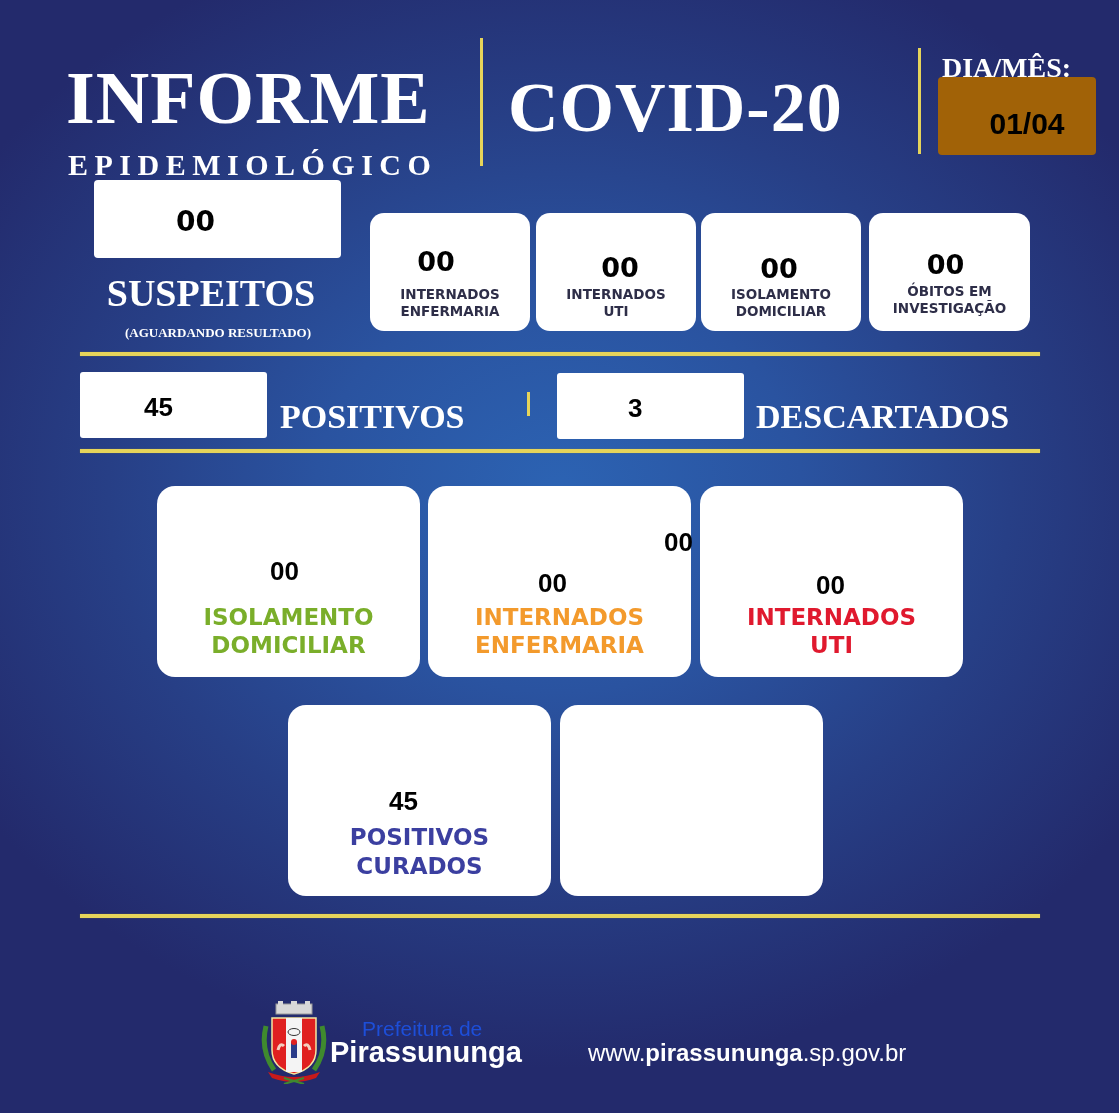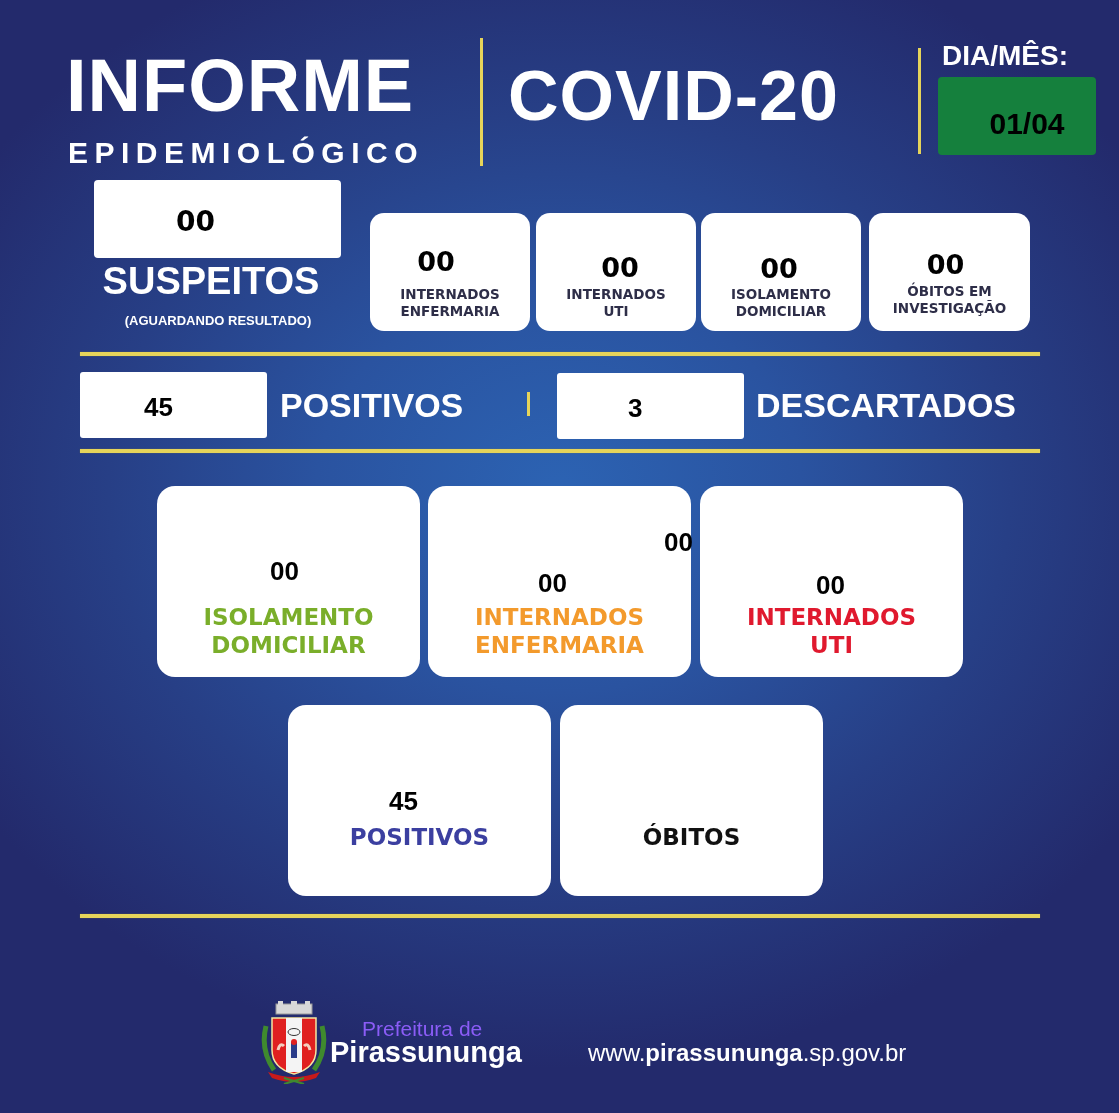--- a/index.html
+++ b/index.html
@@ -4,31 +4,31 @@
   <style>
     * { box-sizing: border-box; margin: 0; padding: 0; }
     html, body { width: 1119px; height: 1113px; overflow: hidden; }
     body {
       position: relative;
       font-family: "DejaVu Sans", sans-serif;
       background: radial-gradient(ellipse 62% 52% at 50% 44%, #2c63b3 0%, #2a53a0 35%, #273f86 65%, #232a6c 100%);
     }
     .abs { position: absolute; }
     .white { color: #ffffff; }
-    .heavy { font-family: Liberation Sans, sans-serif; font-weight: bold; }
+    .heavy { font-family: Liberation Serif, serif; font-weight: bold; margin-top: 12px; }
 
     
     #title-informe { left: 66px; top: 46px; font-size: 74px; letter-spacing: 1px; line-height: 80px; }
     #title-epi { left: 68px; top: 136px; font-size: 30px; letter-spacing: 6.5px; line-height: 34px; }
     .vline { background: #e6d45a; width: 3px; }
     #vline-1 { left: 480px; top: 38px; height: 128px; }
     #title-covid { left: 508px; top: 56px; font-size: 70px; line-height: 80px; letter-spacing: 1px; }
     #vline-2 { left: 918px; top: 48px; height: 106px; }
     #date-label { left: 942px; top: 44px; font-size: 28px; line-height: 24px; }
-    #date-box { left: 938px; top: 77px; width: 158px; height: 78px; background: #15803d; border-radius: 4px; }
+    #date-box { left: 938px; top: 77px; width: 158px; height: 78px; background: #a16207; border-radius: 4px; }
     #date-value { width: 100%; text-align: center; top: 30px; left: 0; font-family: "Liberation Sans", sans-serif; font-weight: bold; font-size: 30px; color: #000; line-height: 34px; padding-left: 20px; }
 
     
     #susp-box { left: 94px; top: 180px; width: 247px; height: 78px; background: #fff; border-radius: 4px; }
     #susp-value { left: 82px; top: 26px; font-size: 28px; font-weight: bold; color: #000; line-height: 32px; }
     #susp-label { left: 87px; top: 262px; width: 248px; text-align: center; font-size: 38px; line-height: 38px; letter-spacing: 0px; }
     #susp-sub { left: 94px; top: 313px; width: 248px; text-align: center; font-size: 13px; line-height: 15px; }
 
     .small-card { background: #fff; border-radius: 14px; height: 118px; }
     .small-card .val { position: absolute; left: 0; width: 100%; text-align: center; font-size: 27px; font-weight: bold; color: #000; line-height: 30px; }
@@ -42,21 +42,21 @@
     .num-box .val { position: absolute; top: 20px; font-family: "Liberation Sans", sans-serif; font-weight: bold; font-size: 26px; color: #000; line-height: 30px; }
     .row-label { font-size: 34px; line-height: 40px; letter-spacing: 0px; }
 
     
     .big-card { background: #fff; border-radius: 18px; }
     .big-card .val { position: absolute; font-family: "Liberation Sans", sans-serif; font-weight: bold; font-size: 26px; color: #000; line-height: 30px; }
     .big-card .lbl { position: absolute; left: 0; width: 100%; text-align: center; font-weight: bold; font-size: 23px; line-height: 28px; }
 
     
     #logo { left: 258px; top: 1000px; width: 72px; height: 84px; }
-    #pref-small { left: 362px; top: 1018px; font-family: "Liberation Sans", sans-serif; font-size: 21px; color: #8b5cf6; line-height: 22px; }
+    #pref-small { left: 362px; top: 1018px; font-family: "Liberation Sans", sans-serif; font-size: 21px; color: #1d4ed8; line-height: 22px; }
     #pref-big { left: 330px; top: 1036px; font-family: "Liberation Sans", sans-serif; font-weight: bold; font-size: 29px; color: #fff; line-height: 32px; }
     #website { left: 588px; top: 1040px; font-family: "Liberation Sans", sans-serif; font-size: 24px; color: #fff; line-height: 26px; }
     #website b { font-weight: bold; }
   </style>
 </head>
 <body>
 
 <div class="abs white heavy" id="title-informe">INFORME</div>
 <div class="abs white heavy" id="title-epi">EPIDEMIOLÓGICO</div>
 <div class="abs vline" id="vline-1"></div>
@@ -120,24 +120,24 @@
   <div class="lbl" style="top:145px; color:#f39a2c;">ENFERMARIA</div>
 </div>
 <div class="abs big-card" style="left:700px; top:486px; width:263px; height:191px;">
   <div class="val" style="left:116px; top:84px;">00</div>
   <div class="lbl" style="top:117px; color:#e0192e;">INTERNADOS</div>
   <div class="lbl" style="top:145px; color:#e0192e;">UTI</div>
 </div>
 <div class="abs big-card" style="left:288px; top:705px; width:263px; height:191px;">
   <div class="val" style="left:101px; top:81px;">45</div>
   <div class="lbl" style="top:118px; color:#3b3fa0;">POSITIVOS</div>
+  <div class="lbl" style="top:147px; color:#3b3fa0;">CURADOS</div>
 </div>
 <div class="abs big-card" style="left:560px; top:705px; width:263px; height:191px;">
   <div class="val" style="left:110px; top:81px;"></div>
-  <div class="lbl" style="top:118px; color:#111111;">ÓBITOS</div>
 </div>
 
 <div class="abs hline" style="top:914px;"></div>
 
 <div class="abs" id="logo">
   <svg width="72" height="84" viewBox="0 0 72 84">
 
     <rect x="18" y="4" width="36" height="10" fill="#d8d8d8" stroke="#999" stroke-width="1"></rect>
     <rect x="20" y="1" width="5" height="5" fill="#d8d8d8"></rect>
     <rect x="33" y="1" width="6" height="5" fill="#d8d8d8"></rect>

